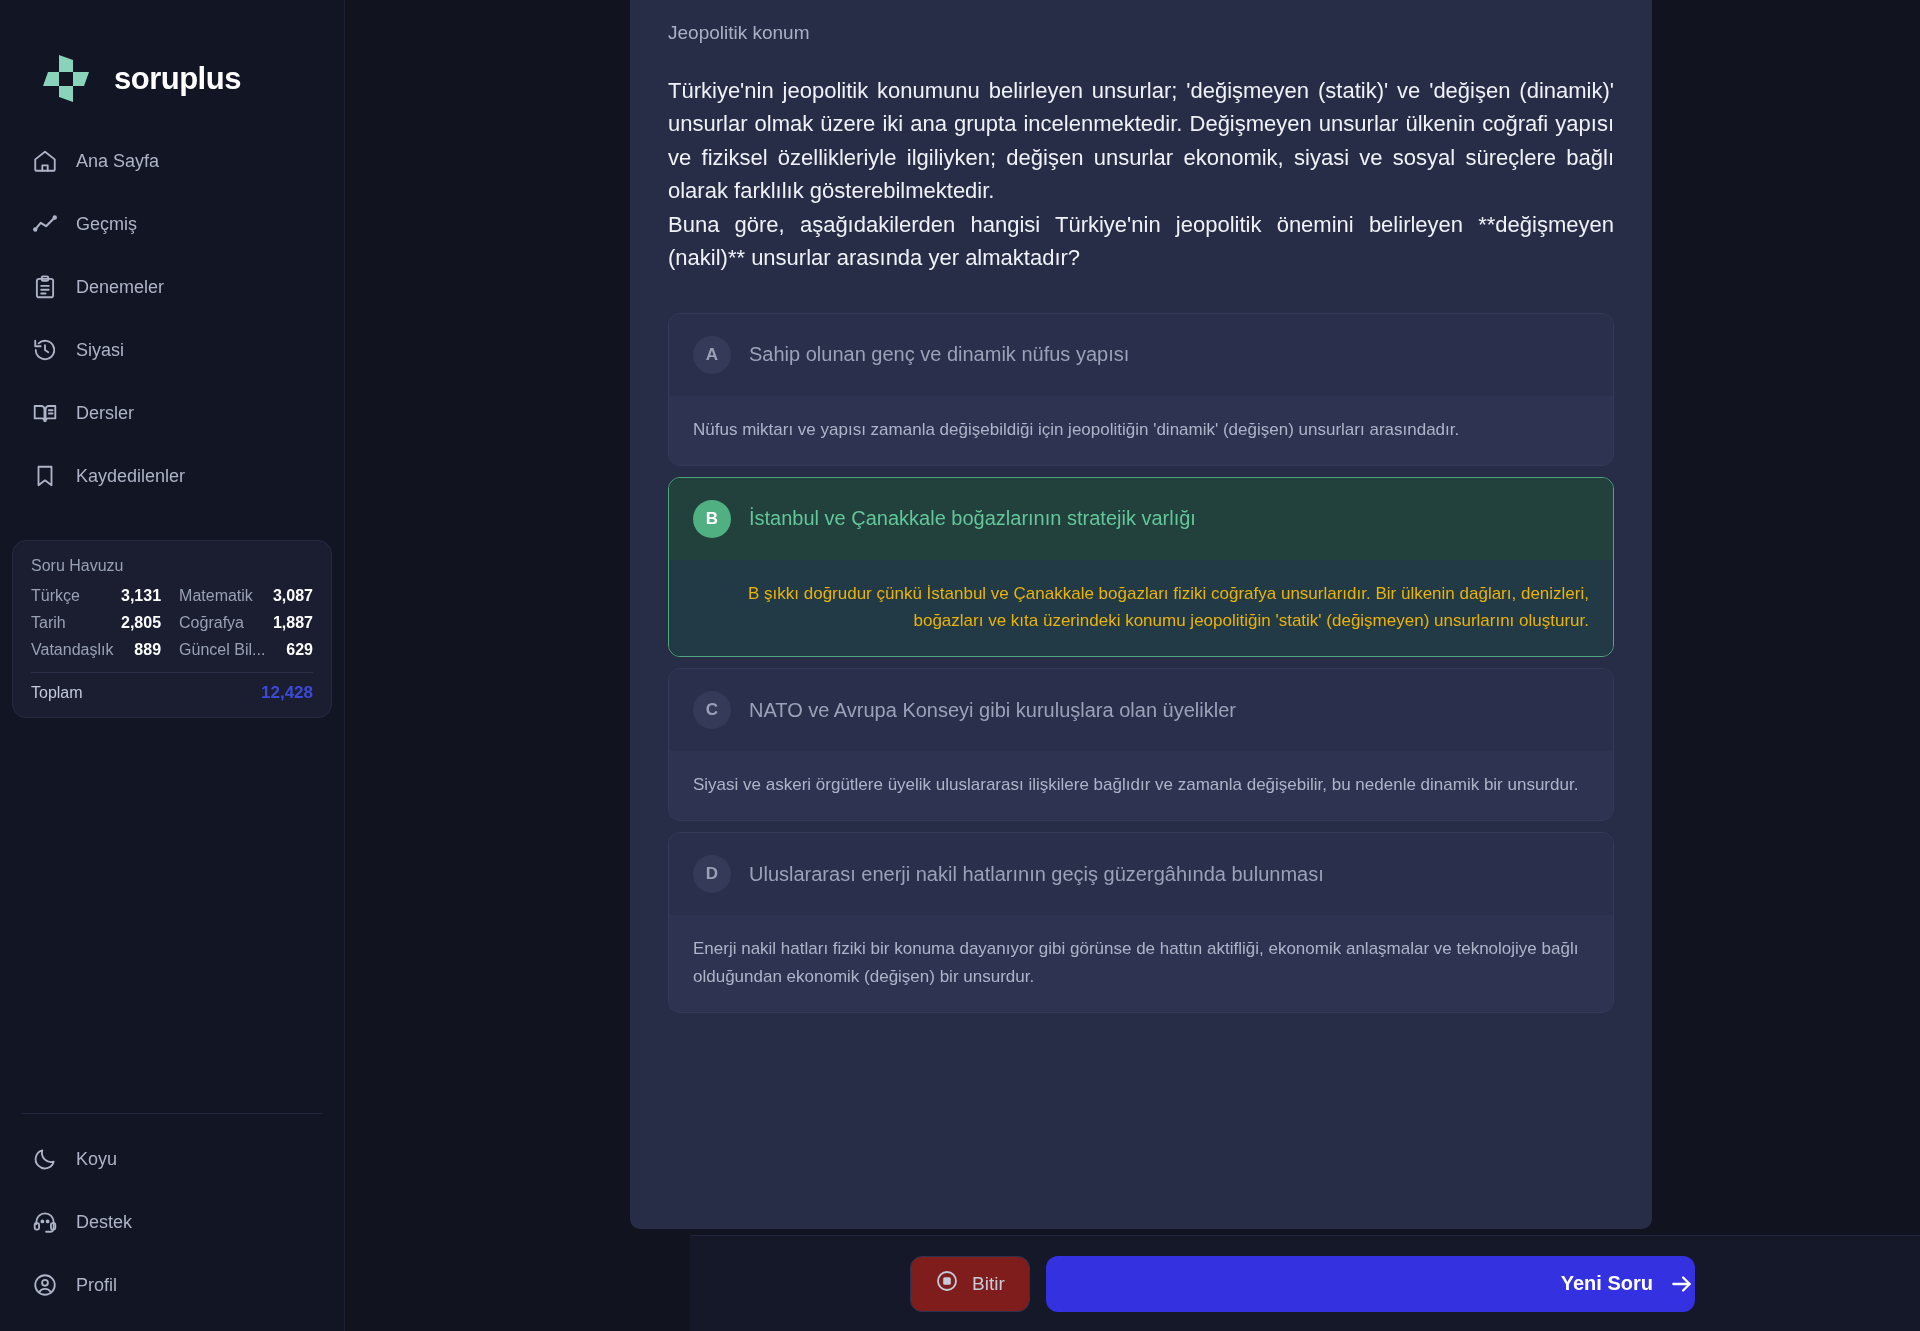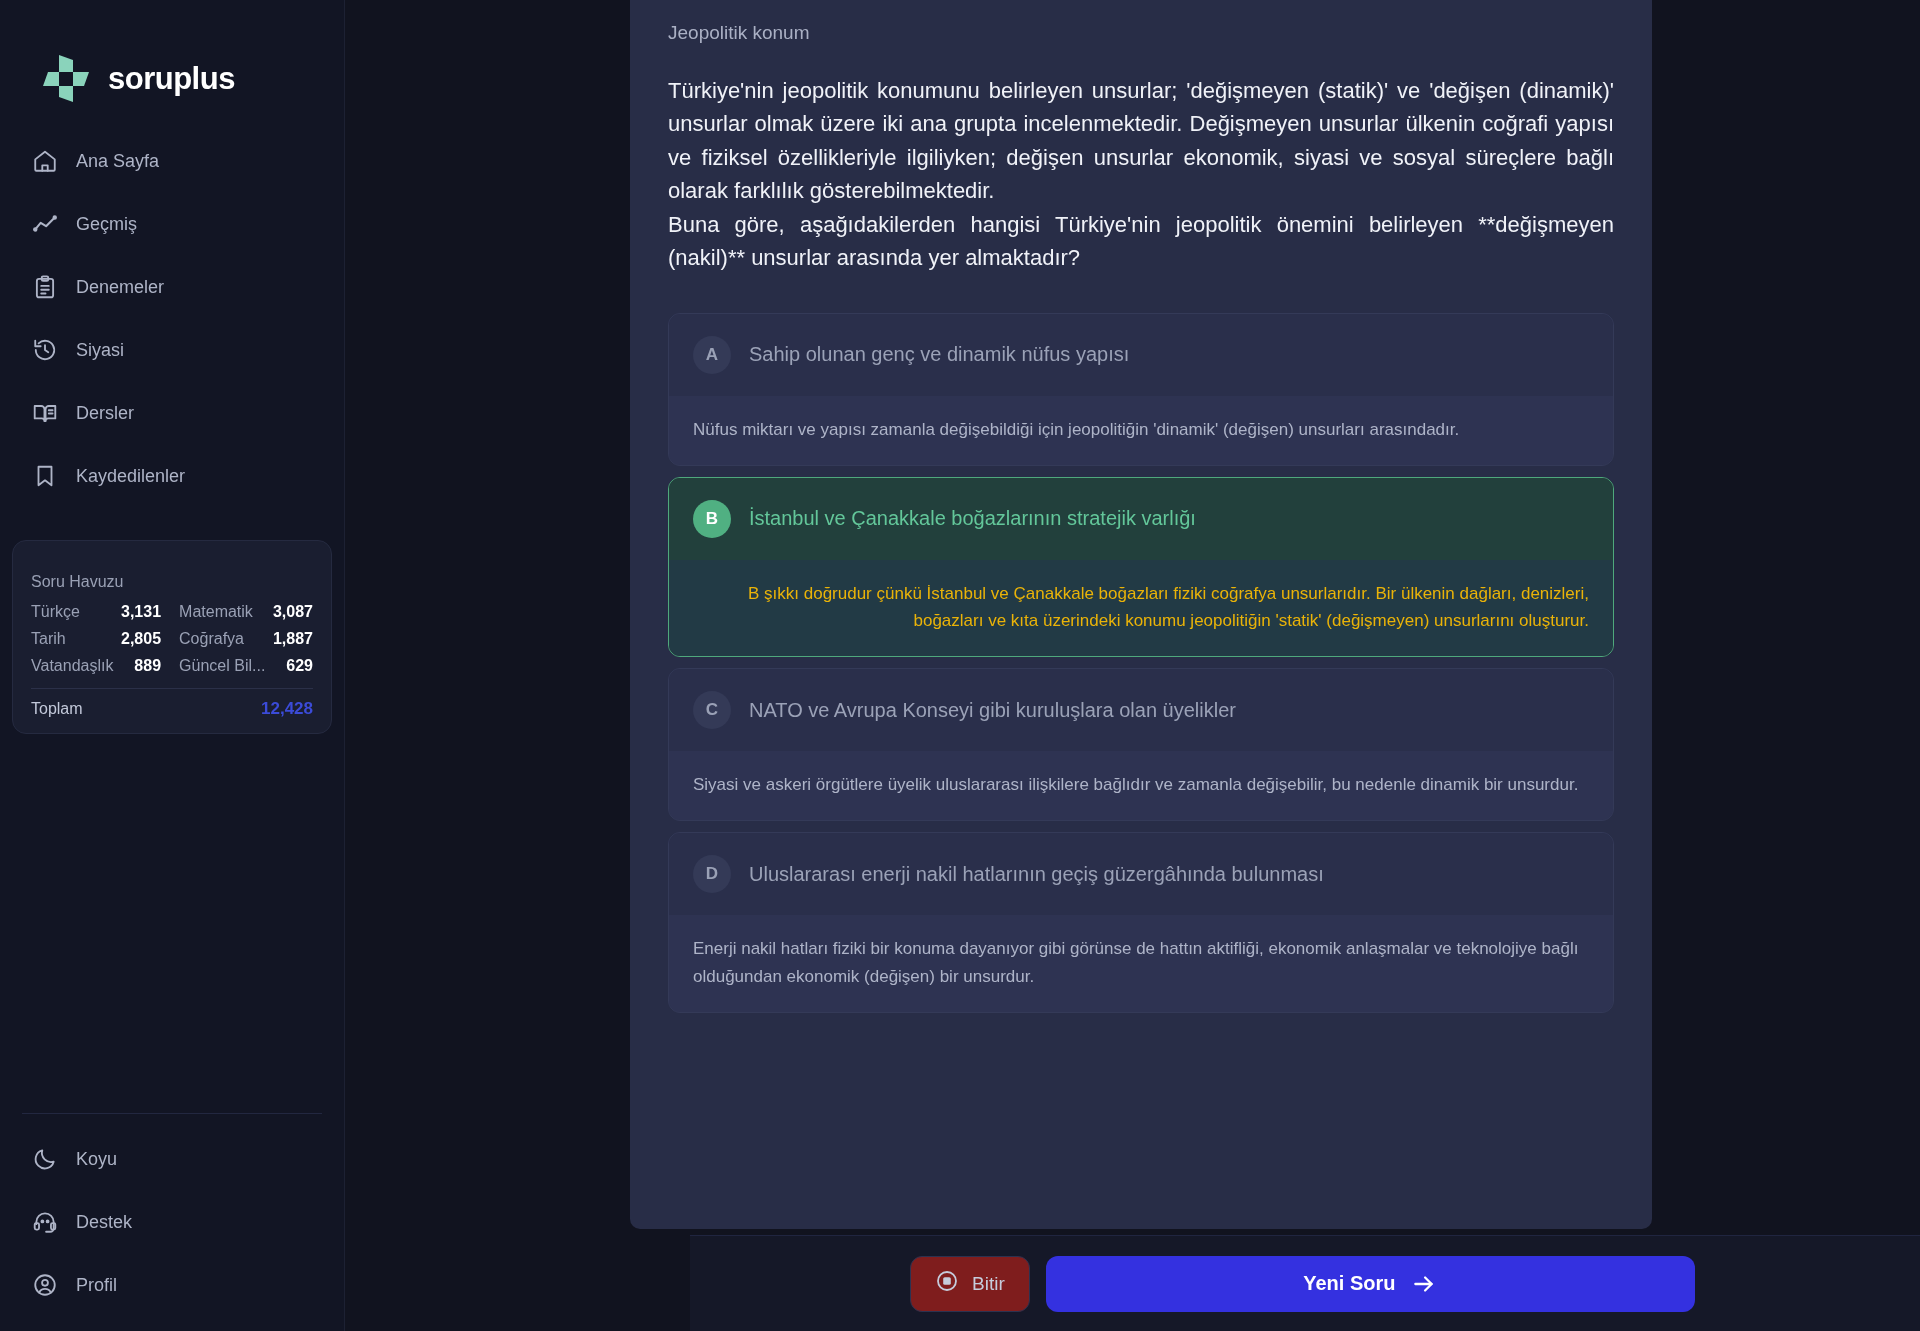--- a/index.html
+++ b/index.html
@@ -15,21 +15,21 @@
   
   .sidebar {
     width:345px; height:1331px;
     background:#121524;
     border-right:1px solid #1d2133;
     display:flex; flex-direction:column;
     flex:0 0 345px;
     position:relative;
   }
   .logo-wrap {
-    display:flex; align-items:center; gap:14px;
+    display:flex; align-items:center; gap:20px;
     padding:40px 0 0 38px; height:118px;
   }
   .logo-mark { width:56px; height:56px; flex:0 0 56px; }
   .logo-text {
     color:#ffffff; font-size:31px; font-weight:700; letter-spacing:-0.5px;
   }
 
   .nav { padding:14px 10px 0 10px; }
   .nav-item {
     display:flex; align-items:center; gap:18px;
@@ -44,21 +44,21 @@
   .nav-item.active .ic path, .nav-item.active .ic circle,
   .nav-item.active .ic rect, .nav-item.active .ic line,
   .nav-item.active .ic polyline, .nav-item.active .ic polygon { stroke:#ffffff; }
 
   
   .pool {
     margin:30px 12px 0 12px;
     background:#1a1e30;
     border:1px solid #252a40;
     border-radius:14px;
-    padding:32px 18px 14px 18px;
+    padding:16px 18px 14px 18px;
   }
   .pool-title { color:#99a0b4; font-size:16px; margin-bottom:12px; }
   .pool-grid {
     display:grid; grid-template-columns:auto auto auto auto;
     column-gap:0; row-gap:9px; align-items:baseline;
   }
   .pool-grid .lbl { color:#9aa1b5; font-size:16px; white-space:nowrap; }
   .pool-grid .val { color:#ffffff; font-size:16px; font-weight:700;
                     text-align:right; padding-right:18px; white-space:nowrap; }
   .pool-grid .val.last { padding-right:0; }
@@ -130,21 +130,21 @@
   .btn-finish {
     display:flex; align-items:center; gap:13px;
     height:56px; padding:0 24px;
     background:#7f1d1d; border:1px solid #2c3250; border-radius:12px;
     color:#c6ccdc; font-size:19px; cursor:pointer;
   }
   .btn-next {
     flex:1; height:56px; border-radius:12px;
     background:#3431e0; border:none; color:#ffffff;
     font-size:20px; font-weight:700;
-    display:flex; align-items:center; justify-content:center; gap:16px;
+    display:flex; align-items:center; justify-content:flex-end; gap:16px;
     cursor:pointer;
   }
   .arrow { width:26px; height:26px; }
 </style>
 </head>
 <body>
 
 <div class="app">
 
   <aside class="sidebar">

